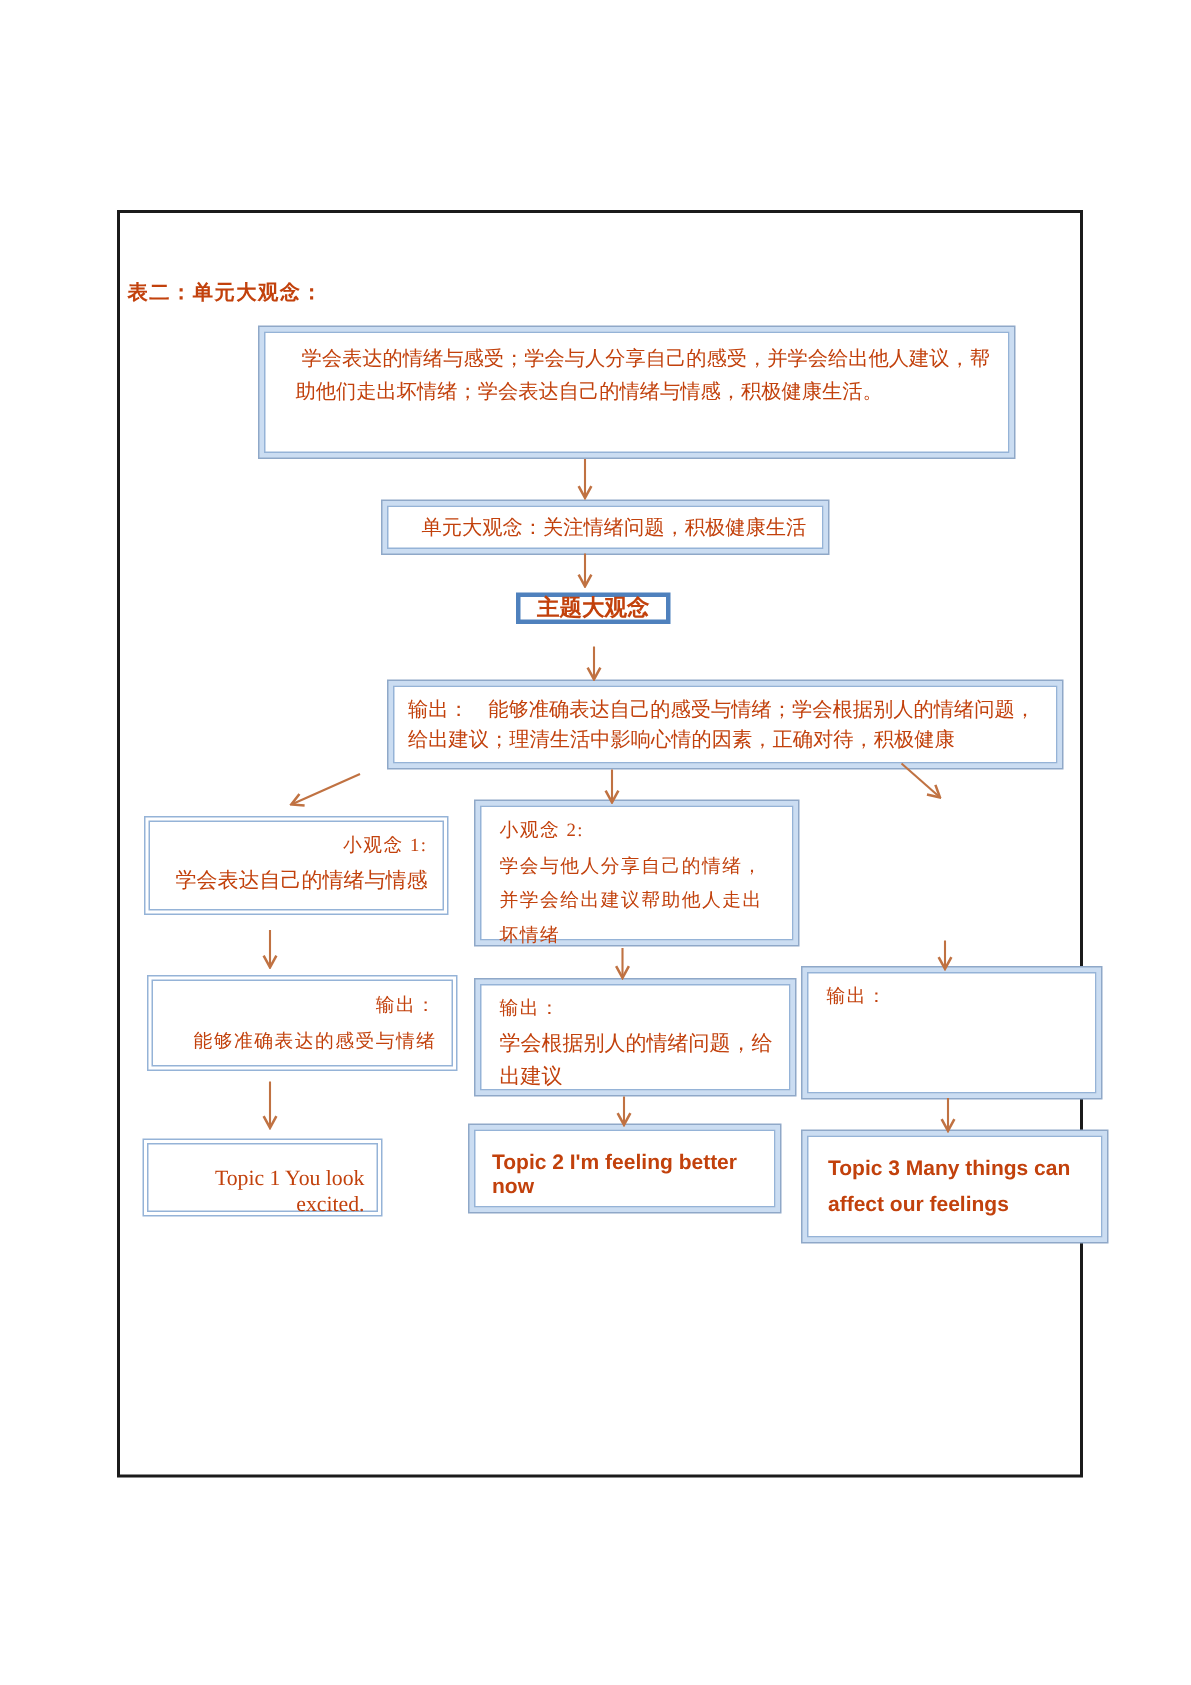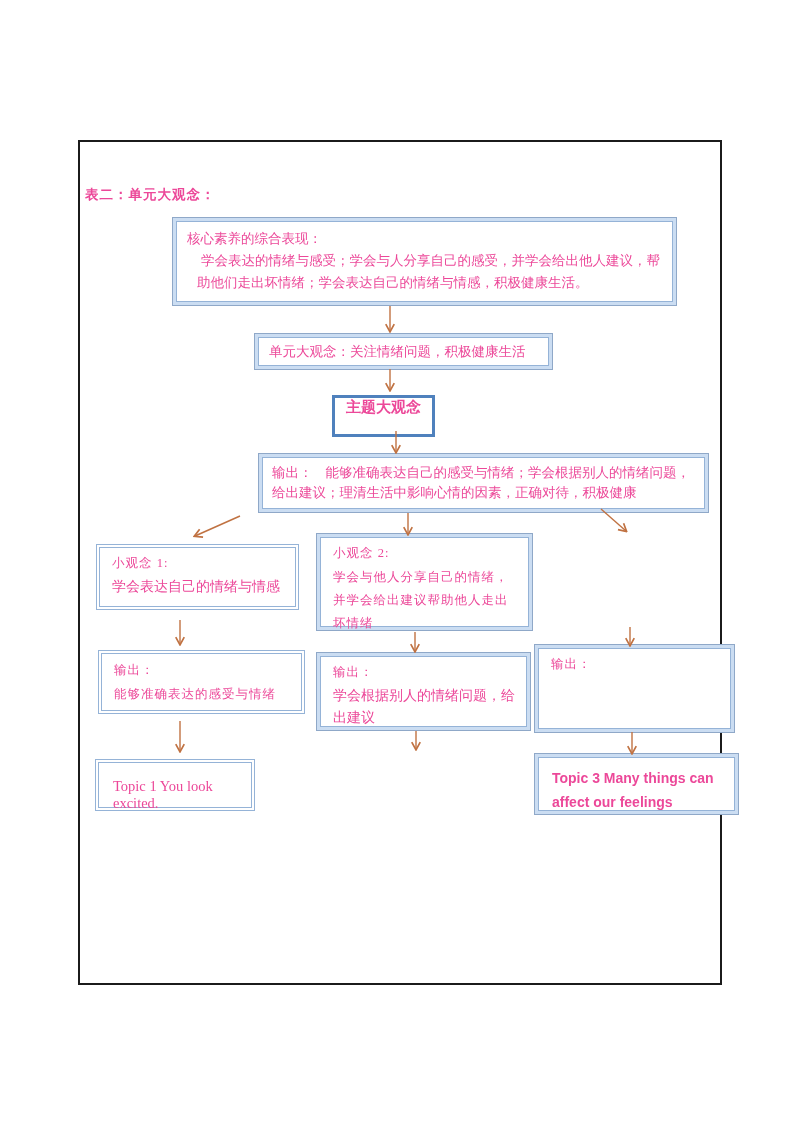--- a/index.html
+++ b/index.html
@@ -1,77 +1,76 @@
 <!DOCTYPE html>
 <html><head>
 <meta charset="utf-8">
 <style>
   * { margin:0; padding:0; box-sizing:border-box; }
   html,body { background:#ffffff; }
   .page {
     position:relative; width:794px; height:1123px; background:#fff;
-    font-family:"Liberation Sans", sans-serif; color:#ec4899; overflow:hidden;
+    font-family:"Liberation Sans", sans-serif; color:#c2410c; overflow:hidden;
   }
   .table-frame {
     position:absolute; left:78px; top:140px; width:644px; height:845px;
     border:2px solid #1b1b1b; z-index:1;
   }
   .table-label {
     position:absolute; left:85px; top:186px; z-index:2;
     font-family:"Liberation Serif", serif; font-weight:bold; font-size:13.5px;
     letter-spacing:1px;
   }
   .box { position:absolute; background:#fff; z-index:3; }
   
   .shadowed {
     border:1px solid #95B3D7;
     box-shadow: 0 0 0 3px #CBDDF2, 0 0 0 4px #8FA8C8;
   }
   
-  .dbl { border:4px double #95B3D7; }
+  .dbl { border:4px double #95B3D7;text-align:right; }
   .strong { border:3px solid #4F81BD; }
 
   .core-box { left:176px; top:221px; width:497px; height:81px; padding:6px 10px 0 10px; font-size:13.5px; line-height:1.62; }
   .core-body { padding-left:10px; text-indent:4px; }
-  .unit-box { left:258px; top:337px; width:291px; height:29px; display:flex; align-items:center; padding-left:10px; font-size:13.5px; }
-  .theme-box { left:332px; top:395px; width:103px; height:42px; display:flex; justify-content:center; font-size:15px; font-weight:bold; }
+  .unit-box { left:258px; top:337px; width:291px; height:29px; display:flex; align-items:center; padding-left:22px; font-size:13.5px; }
+  .theme-box { left:344px; top:395px; width:103px; height:21px; display:flex; align-items:center; justify-content:center; font-size:15px; font-weight:bold; }
   .outbig-box { left:233px; top:457px; width:443px; height:52px; padding:5px 9px 0 9px; font-size:13.5px; line-height:1.5;margin-left:29px; }
   .kaiti { font-family:"Liberation Serif", serif; }
   .lbl { margin-right:13px; }
 
   .c1-idea { left:96px;  top:544px; width:203px; height:66px; padding:7px 10px 0 12px; }
   .c2-idea { left:320px; top:537px; width:209px; height:90px; padding:7px 10px 0 12px; }
   .c3-idea { left:538px; top:536px; width:194px; height:86px; padding:7px 10px 0 12px; }
   .c1-out  { left:98px;  top:650px; width:207px; height:64px; padding:8px 10px 0 12px; }
   .c2-out  { left:320px; top:656px; width:207px; height:71px; padding:7px 10px 0 12px; }
   .c3-out  { left:538px; top:648px; width:193px; height:81px; padding:7px 10px 0 12px; }
 
   .small-lbl { display:block; font-size:12.5px; font-family:"Liberation Serif", serif; margin-bottom:4px; letter-spacing:1px; }
   .idea-text-sans { font-size:14px; line-height:1.5; }
   .idea-text-kai  { font-size:12.5px; font-family:"Liberation Serif", serif; line-height:1.85; letter-spacing:1px; }
   .out-text-sans  { font-size:14px; line-height:1.55; }
   .out-text-kai   { font-size:12.5px; font-family:"Liberation Serif", serif; line-height:1.9; letter-spacing:1px; }
 
   .t1 { left:95px;  top:759px; width:160px; height:52px; padding:15px 8px 0 14px; font-family:"Liberation Serif", serif; font-size:14.5px; }
   .t2 { left:316px; top:753px; width:201px; height:52px; padding:12px 8px 0 11px; font-weight:bold; font-size:14px; }
-  .t3 { left:538px; top:757px; width:197px; height:54px; padding:9px 8px 0 13px; font-weight:bold; font-size:14px; line-height:1.7; }
+  .t3 { left:538px; top:757px; width:197px; height:68px; padding:9px 8px 0 13px; font-weight:bold; font-size:14px; line-height:1.7; }
 
   .arrows { position:absolute; left:0; top:0; width:794px; height:1123px; z-index:4; pointer-events:none; }
 </style>
 </head>
 <body>
 
 <div class="page">
 
   <div class="table-frame"></div>
 
   <div class="table-label">表二：单元大观念：</div>
 
   <div class="box shadowed core-box">
-    <div>核心素养的综合表现：</div>
     <div class="core-body">学会表达的情绪与感受；学会与人分享自己的感受，并学会给出他人建议，帮助他们走出坏情绪；学会表达自己的情绪与情感，积极健康生活。</div>
   </div>
 
   <div class="box shadowed unit-box">
     <span>单元大观念：关注情绪问题，积极健康生活</span>
   </div>
 
   <div class="box strong theme-box">
     <span>主题大观念</span>
   </div>
@@ -93,20 +92,23 @@
   </div>
 
   <div class="box shadowed c2-idea">
     <span class="small-lbl">小观念 2:</span>
     <span class="idea-text-kai">学会与他人分享自己的情绪，并学会给出建议帮助他人走出坏情绪</span>
   </div>
   <div class="box shadowed c2-out">
     <span class="small-lbl">输出：</span>
     <span class="out-text-sans">学会根据别人的情绪问题，给出建议</span>
   </div>
+  <div class="box shadowed t2">
+    <span>Topic 2 I'm feeling better now</span>
+  </div>
 
   <div class="box shadowed c3-out">
     <span class="small-lbl">输出：</span>
   </div>
   <div class="box shadowed t3">
     <span>Topic 3 Many things can affect our feelings</span>
   </div>
 
   <svg class="arrows" viewBox="0 0 794 1123" xmlns="http://www.w3.org/2000/svg">
     <defs>

